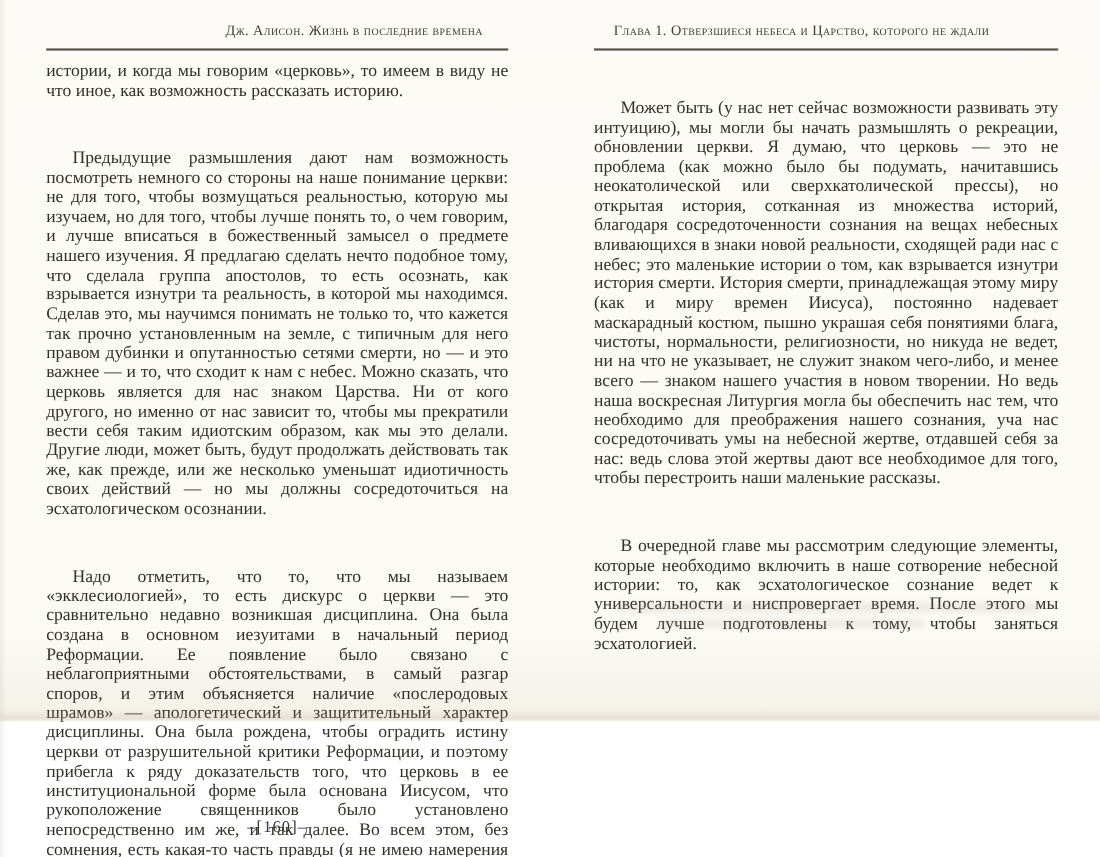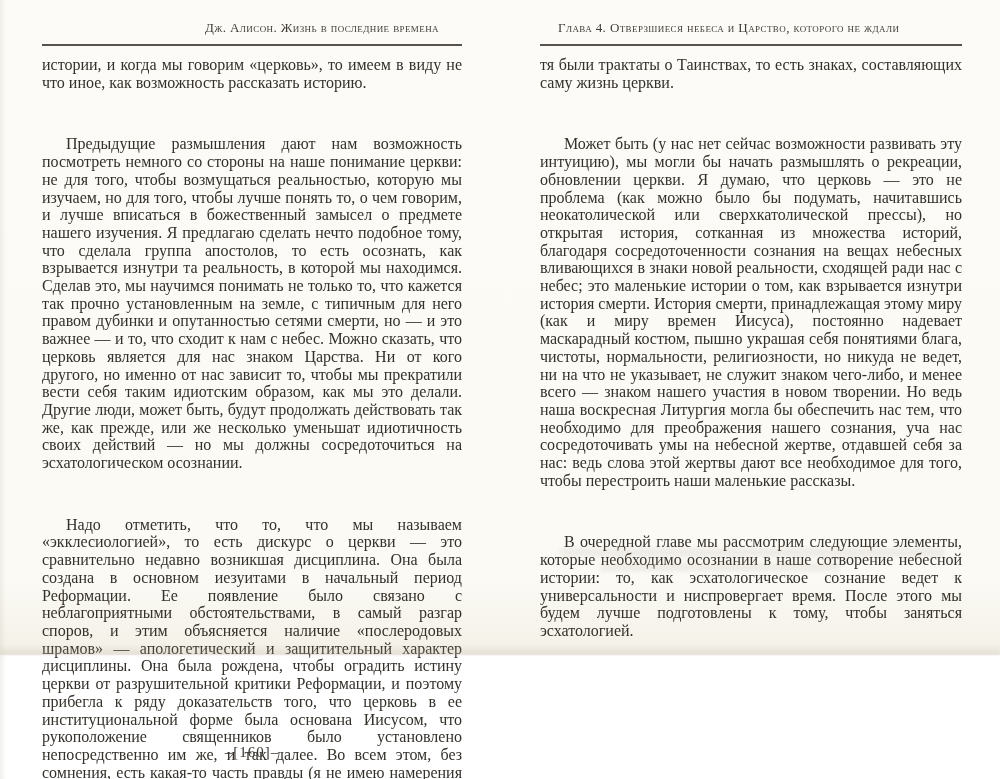--- a/index.html
+++ b/index.html
@@ -93,29 +93,28 @@
 
         <p class="indent">Предыдущие размышления дают нам возможность посмотреть немного со стороны на наше понимание церкви: не для того, чтобы возмущаться реальностью, которую мы изучаем, но для того, чтобы лучше понять то, о чем говорим, и лучше вписаться в божественный замысел о предмете нашего изучения. Я предлагаю сделать нечто подобное тому, что сделала группа апостолов, то есть осознать, как взрывается изнутри та реальность, в которой мы находимся. Сделав это, мы научимся понимать не только то, что кажется так прочно установленным на земле, с типичным для него правом дубинки и опутанностью сетями смерти, но — и это важнее — и то, что сходит к нам с небес. Можно сказать, что церковь является для нас знаком Царства. Ни от кого другого, но именно от нас зависит то, чтобы мы прекратили вести себя таким идиотским образом, как мы это делали. Другие люди, может быть, будут продолжать действовать так же, как прежде, или же несколько уменьшат идиотичность своих действий — но мы должны сосредоточиться на эсхатологическом осознании.</p>
 
         <p class="indent">Надо отметить, что то, что мы называем «экклесиологией», то есть дискурс о церкви — это сравнительно недавно возникшая дисциплина. Она была создана в основном иезуитами в начальный период Реформации. Ее появление было связано с неблагоприятными обстоятельствами, в самый разгар споров, и этим объясняется наличие «послеродовых шрамов» — апологетический и защитительный характер дисциплины. Она была рождена, чтобы оградить истину церкви от разрушительной критики Реформации, и поэтому прибегла к ряду доказательств того, что церковь в ее институциональной форме была основана Иисусом, что рукоположение священников было установлено непосредственно им же, и так далее. Во всем этом, без сомнения, есть какая-то часть правды (я не имею намерения в чем-либо противоречить Тридентскому Собору), но в результате это все привело к тому способу думать о церкви, из которого мы только теперь учимся выбираться. До периода Реформации «экклесиологии» не существовало, хо-</p>
       </div>
   </div>
 
   <div class="page-number">–[160]–</div>
 
   <div class="page page-right">
-    <div class="running-head">Глава 4. Отверзшиеся небеса и Царство, которого не ждали</div>
+    <div class="running-head">Глава 1. Отверзшиеся небеса и Царство, которого не ждали</div>
     <div class="head-rule"></div>
     <div class="body-text">
 
-        <p>тя были трактаты о Таинствах, то есть знаках, составляющих саму жизнь церкви.</p>
 
         <p class="indent">Может быть (у нас нет сейчас возможности развивать эту интуицию), мы могли бы начать размышлять о рекреации, обновлении церкви. Я думаю, что церковь — это не проблема (как можно было бы подумать, начитавшись неокатолической или сверхкатолической прессы), но открытая история, сотканная из множества историй, благодаря сосредоточенности сознания на вещах небесных вливающихся в знаки новой реальности, сходящей ради нас с небес; это маленькие истории о том, как взрывается изнутри история смерти. История смерти, принадлежащая этому миру (как и миру времен Иисуса), постоянно надевает маскарадный костюм, пышно украшая себя понятиями блага, чистоты, нормальности, религиозности, но никуда не ведет, ни на что не указывает, не служит знаком чего-либо, и менее всего — знаком нашего участия в новом творении. Но ведь наша воскресная Литургия могла бы обеспечить нас тем, что необходимо для преображения нашего сознания, уча нас сосредоточивать умы на небесной жертве, отдавшей себя за нас: ведь слова этой жертвы дают все необходимое для того, чтобы перестроить наши маленькие рассказы.</p>
 
-        <p class="indent">В очередной главе мы рассмотрим следующие элементы, которые необходимо осознании в наше сотворение небесной истории: то, как эсхатологическое сознание ведет к универсальности и ниспровергает время. После этого мы будем лучше подготовлены к тому, чтобы заняться эсхатологией.</p>
+        <p class="indent">В очередной главе мы рассмотрим следующие элементы, которые необходимо включить в наше сотворение небесной истории: то, как эсхатологическое сознание ведет к универсальности и ниспровергает время. После этого мы будем лучше подготовлены к тому, чтобы заняться эсхатологией.</p>
       </div>
   </div>
 
   <div class="bleed bleed-1"></div>
   <div class="bleed bleed-2"></div>
 
   <div class="edge-left"></div>
   <div class="edge-bottom"></div>
 </div>
 

